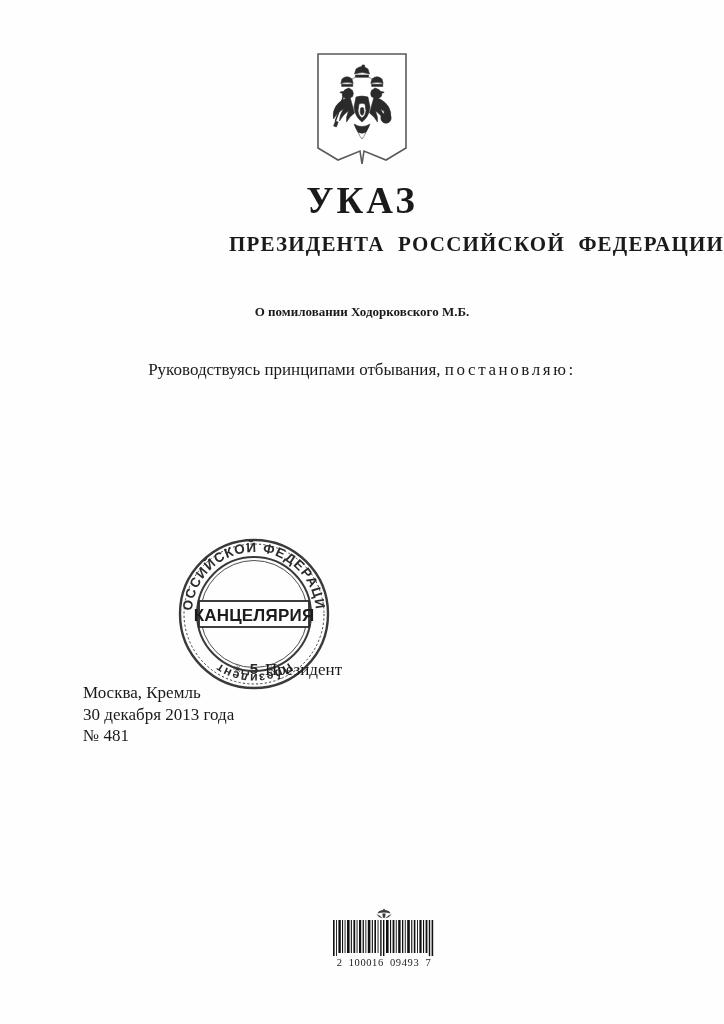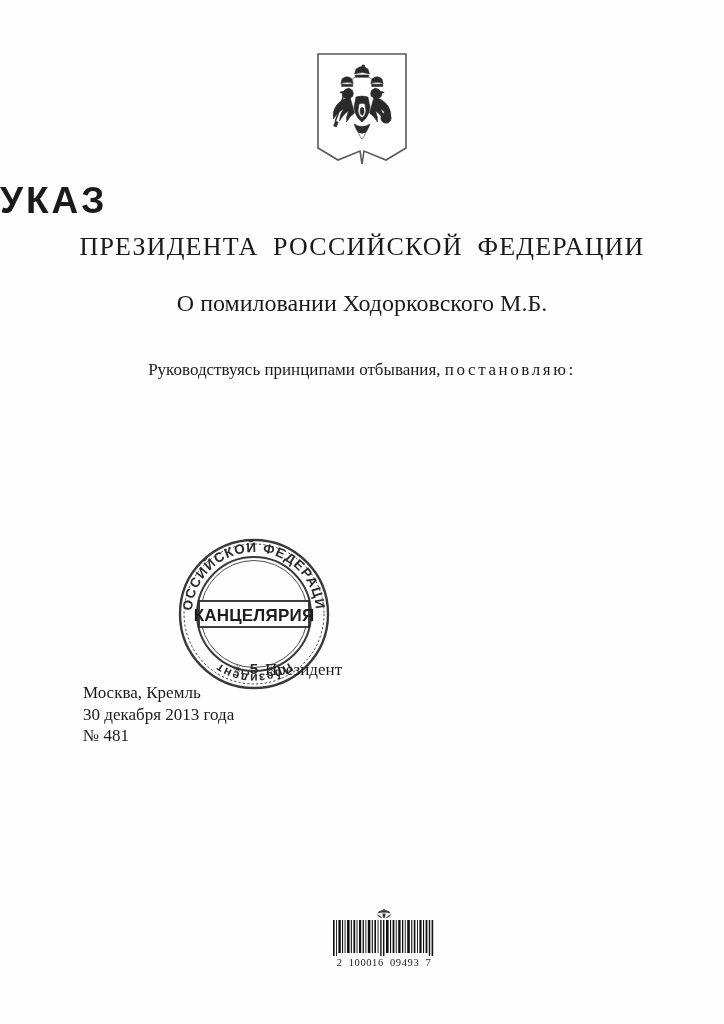--- a/index.html
+++ b/index.html
@@ -34,47 +34,47 @@
   .emblem {
     display: block;
   }
 
   
   .decree-title {
     position: absolute;
     left: 0;
     right: 0;
     top: 182px;
-    text-align: left;
+    text-align: center;
     font-size: 37px;
     font-weight: 700;
     letter-spacing: 3px;
     line-height: 1;
-    font-family: Liberation Sans, sans-serif;
+    font-family: Liberation Serif, serif;
   }
   .decree-subtitle {
     position: absolute;
     left: 0;
     right: 0;
     top: 234px;
-    text-align: center;
-    font-size: 26px;
-    font-weight: 400;
+    text-align: right;
+    font-size: 21px;
+    font-weight: 700;
     letter-spacing: 1.2px;
     word-spacing: 7px;
     line-height: 1;
   }
   .subject {
     position: absolute;
     left: 0;
     right: 0;
-    top: 291px;
+    top: 305px;
     text-align: center;
-    font-size: 24px;
-    font-weight: 400;
+    font-size: 13px;
+    font-weight: 700;
     line-height: 1;
   }
 
   
   .preamble {
     position: absolute;
     left: 82px;
     width: 560px;
     top: 361px;
     text-align: center;

